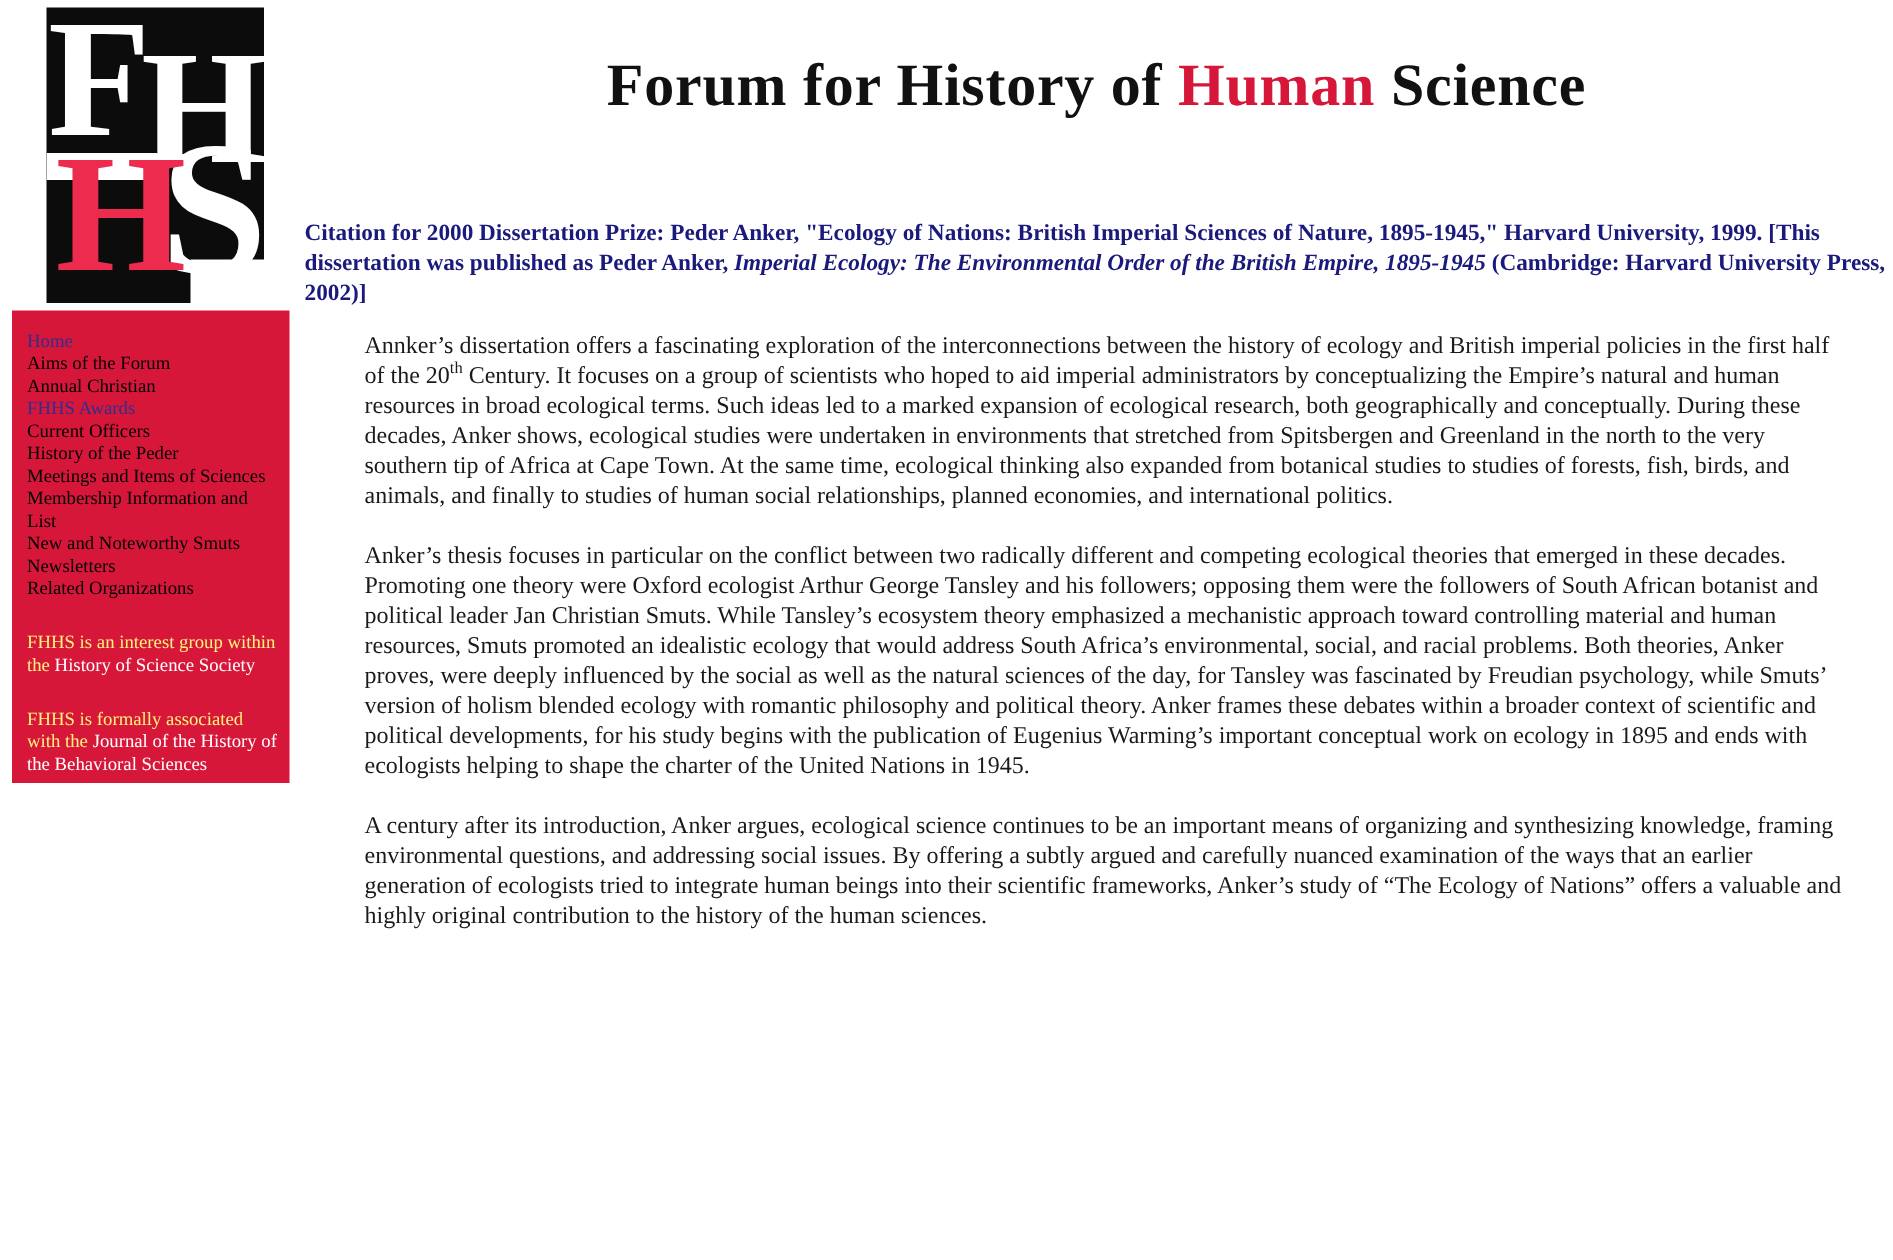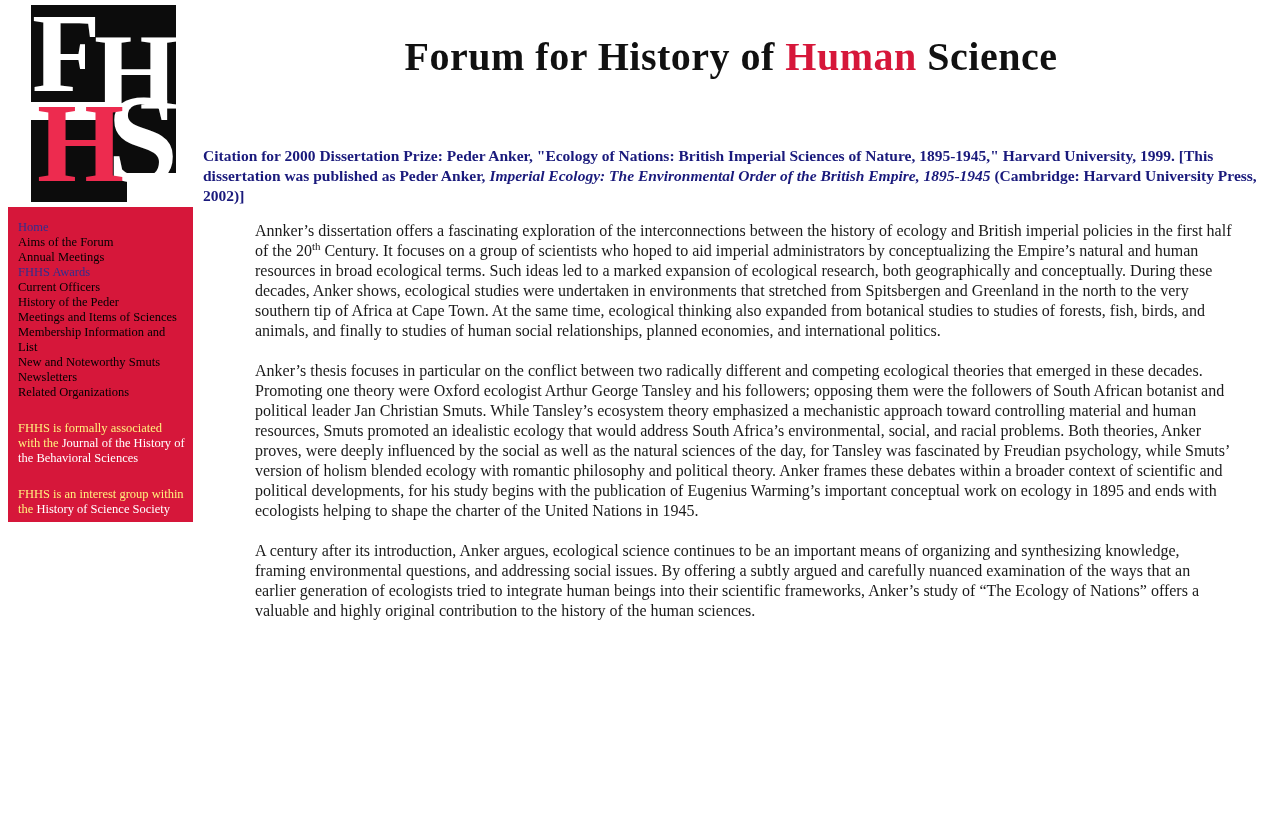--- a/index.html
+++ b/index.html
@@ -70,53 +70,53 @@
     line-height: 20px;
   }
   .citation i { font-style: italic; }
 
   
   .content {
     margin: 15px 28px 0 243px;
     font-size: 16px;
     line-height: 20px;
   }
-  .content p { margin: 0 0 20px 12px; }
+  .content p { margin: 0 0 20px 0; }
   .content sup { font-size: 11px; line-height: 0; }
 </style>
 </head>
 <body>
 
 <div class="logo">
   <span class="patch band"></span>
   <span class="patch corner"></span>
   <span class="glyph g-f">F</span>
   <span class="glyph g-h1">H</span>
   <span class="glyph g-s">S</span>
   <span class="glyph g-h2">H</span>
 </div>
 
 <h1 class="masthead"><span>Forum for History of </span><span class="hl">Human</span><span> Science</span></h1>
 
 <nav class="sidebar">
   <a class="navlink visited">Home</a>
   <a class="navlink">Aims of the Forum</a>
-  <a class="navlink">Annual Meetings</a>
+  <a class="navlink">Annual Christian</a>
   <a class="navlink visited">FHHS Awards</a>
   <a class="navlink">Current Officers</a>
   <a class="navlink">History of the Peder</a>
   <a class="navlink">Meetings and Items of Sciences</a>
   <a class="navlink">Membership Information and List</a>
   <a class="navlink">New and Noteworthy Smuts</a>
   <a class="navlink">Newsletters</a>
   <a class="navlink">Related Organizations</a>
 
+  <p class="note"><span>FHHS is an interest group within the </span><a class="white-link">History of Science Society</a></p>
+
   <p class="note"><span>FHHS is formally associated with the </span><a class="white-link">Journal of the History of the Behavioral Sciences</a></p>
-
-  <p class="note"><span>FHHS is an interest group within the </span><a class="white-link">History of Science Society</a></p>
 </nav>
 
 <div class="citation"><span>Citation for 2000 Dissertation Prize: Peder Anker, "Ecology of Nations: British Imperial Sciences of Nature, 1895-1945," Harvard University, 1999. [This dissertation was published as Peder Anker, </span><i>Imperial Ecology: The Environmental Order of the British Empire, 1895-1945</i><span> (Cambridge: Harvard University Press, 2002)]</span></div>
 
 <div class="content">
   <p><span>Annker’s dissertation offers a fascinating exploration of the interconnections between the history of ecology and British imperial policies in the first half of the 20</span><sup>th</sup><span> Century.  It focuses on a group of scientists who hoped to aid imperial administrators by conceptualizing the Empire’s natural and human resources in broad ecological terms.  Such ideas led to a marked expansion of ecological research, both geographically and conceptually.  During these decades, Anker shows, ecological studies were undertaken in environments that stretched from Spitsbergen and Greenland in the north to the very southern tip of Africa at Cape Town.  At the same time, ecological thinking also expanded from botanical studies to studies of forests, fish, birds, and animals, and finally to studies of human social relationships, planned economies, and international politics.</span></p>
   <p>Anker’s thesis focuses in particular on the conflict between two radically different and competing ecological theories that emerged in these decades.  Promoting one theory were Oxford ecologist Arthur George Tansley and his followers; opposing them were the followers of South African botanist and political leader Jan Christian Smuts.  While Tansley’s ecosystem theory emphasized a mechanistic approach toward controlling material and human resources, Smuts promoted an idealistic ecology that would address South Africa’s environmental, social, and racial problems.  Both theories, Anker proves, were deeply influenced by the social as well as the natural sciences of the day, for Tansley was fascinated by Freudian psychology, while Smuts’ version of holism blended ecology with romantic philosophy and political theory.  Anker frames these debates within a broader context of scientific and political developments, for his study begins with the publication of Eugenius Warming’s important conceptual work on ecology in 1895 and ends with ecologists helping to shape the charter of the United Nations in 1945.</p>
   <p>A century after its introduction, Anker argues, ecological science continues to be an important means of organizing and synthesizing knowledge, framing environmental questions, and addressing social issues.  By offering a subtly argued and carefully nuanced examination of the ways that an earlier generation of ecologists tried to integrate human beings into their scientific frameworks, Anker’s study of “The Ecology of Nations” offers a valuable and highly original contribution to the history of the human sciences.</p>
 </div>
 

